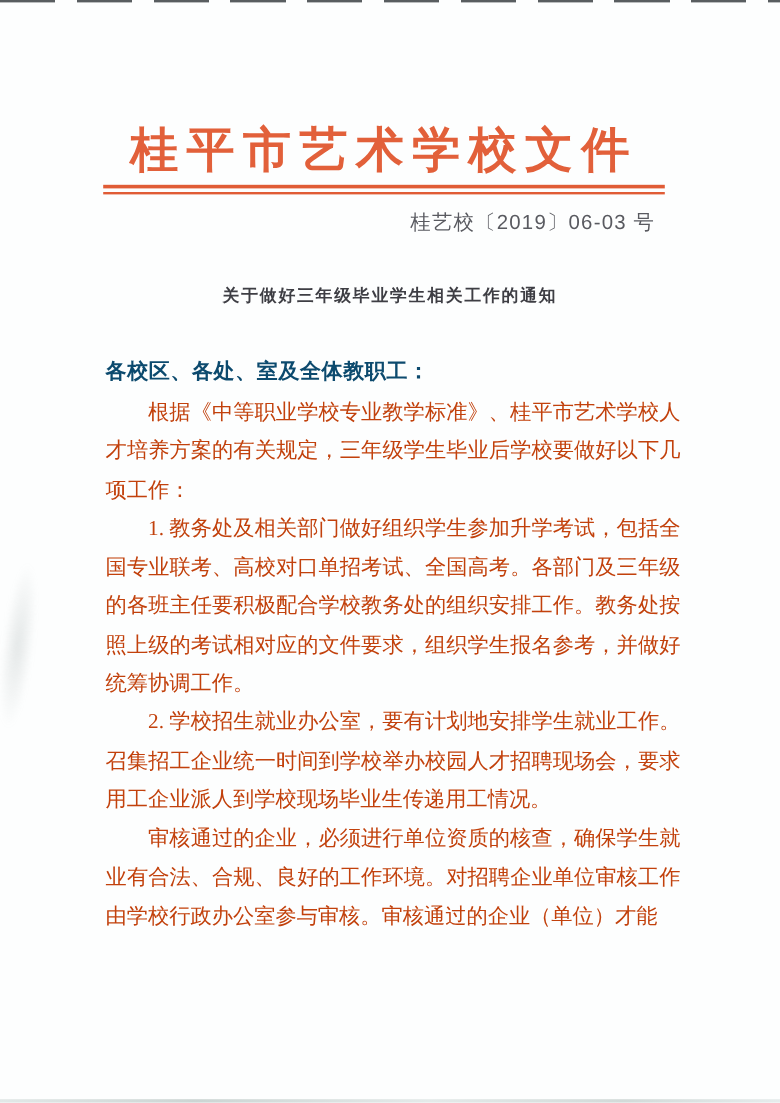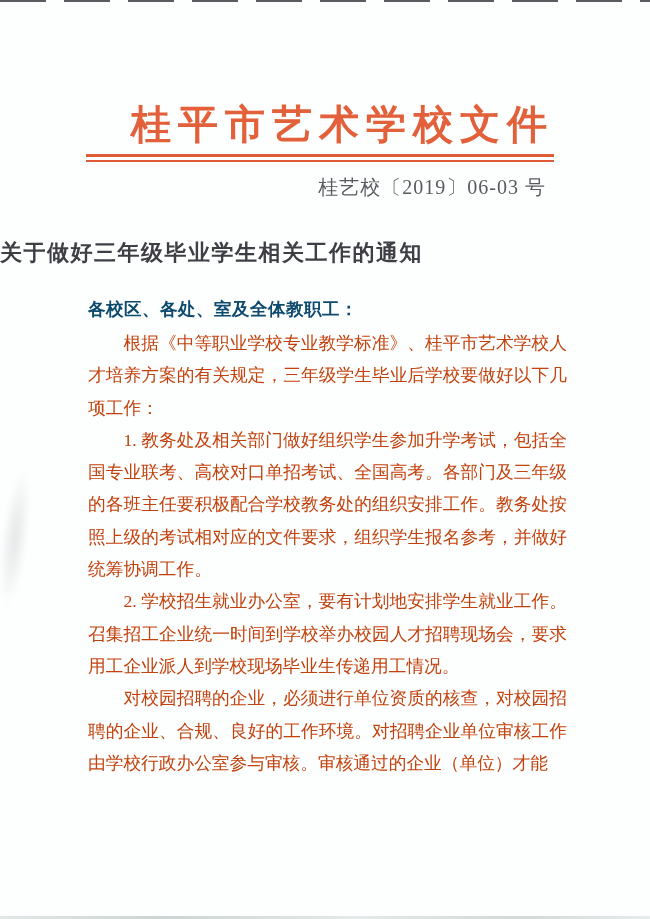--- a/index.html
+++ b/index.html
@@ -26,53 +26,53 @@
   }
   .scan-crease{
     position:absolute;left:2px;top:468px;width:26px;height:140px;
     background:radial-gradient(ellipse at center, rgba(140,152,152,.22), rgba(140,152,152,0) 70%);
     filter:blur(2px);
     transform:rotate(7deg);
   }
   
   .header-wrap{
     position:absolute;left:86px;top:100px;width:468px;
-    text-align:right;
+    text-align:center;
   }
   .org-title{
     margin:0;
     font-family:"Liberation Serif", serif;
     font-weight:bold;
     font-size:40px;
     line-height:50px;
     letter-spacing:7px;
     color:#e2603a;
     white-space:nowrap;
   }
   .double-rule{margin-top:4px;}
   .double-rule .rule-top{height:3px;background:#e05c36;}
   .double-rule .rule-gap{height:3px;}
   .double-rule .rule-bottom{height:2px;background:#e05c36;}
   
   .doc-number{
     position:absolute;top:174px;right:104px;
-    font-family:Liberation Serif, serif;
-    font-size:20px;
+    font-family:Liberation Sans, sans-serif;
+    font-size:17px;
     color:#595a60;
     letter-spacing:1px;
     white-space:nowrap;
   }
   
   .notice-title{
     position:absolute;top:238px;left:0;width:100%;
     margin:0;
-    text-align:left;
+    text-align:center;
     font-family:"Liberation Sans", sans-serif;
     font-weight:bold;
-    font-size:22px;
+    font-size:14px;
     letter-spacing:1.5px;
     color:#3e3e44;
     white-space:nowrap;
   }
   
   .salutation{
     position:absolute;top:297px;left:88px;
     margin:0;
     font-family:"Liberation Sans", sans-serif;
     font-weight:bold;
@@ -116,16 +116,16 @@
   <div class="doc-number">桂艺校〔2019〕06-03 号</div>
 
   <h2 class="notice-title">关于做好三年级毕业学生相关工作的通知</h2>
 
   <p class="salutation">各校区、各处、室及全体教职工：</p>
 
   <div class="body-text">
     <p>根据《中等职业学校专业教学标准》、桂平市艺术学校人才培养方案的有关规定，三年级学生毕业后学校要做好以下几项工作：</p>
     <p>1. 教务处及相关部门做好组织学生参加升学考试，包括全国专业联考、高校对口单招考试、全国高考。各部门及三年级的各班主任要积极配合学校教务处的组织安排工作。教务处按照上级的考试相对应的文件要求，组织学生报名参考，并做好统筹协调工作。</p>
     <p>2. 学校招生就业办公室，要有计划地安排学生就业工作。召集招工企业统一时间到学校举办校园人才招聘现场会，要求用工企业派人到学校现场毕业生传递用工情况。</p>
-    <p>对校园招聘的企业，必须进行单位资质的核查，对校园招聘的企业、合规、良好的工作环境。对招聘企业单位审核工作由学校行政办公室参与审核。审核通过的企业（单位）才能</p>
+    <p>审核通过的企业，必须进行单位资质的核查，确保学生就业有合法、合规、良好的工作环境。对招聘企业单位审核工作由学校行政办公室参与审核。审核通过的企业（单位）才能</p>
   </div>
 
 </div>
 
 </body></html>

